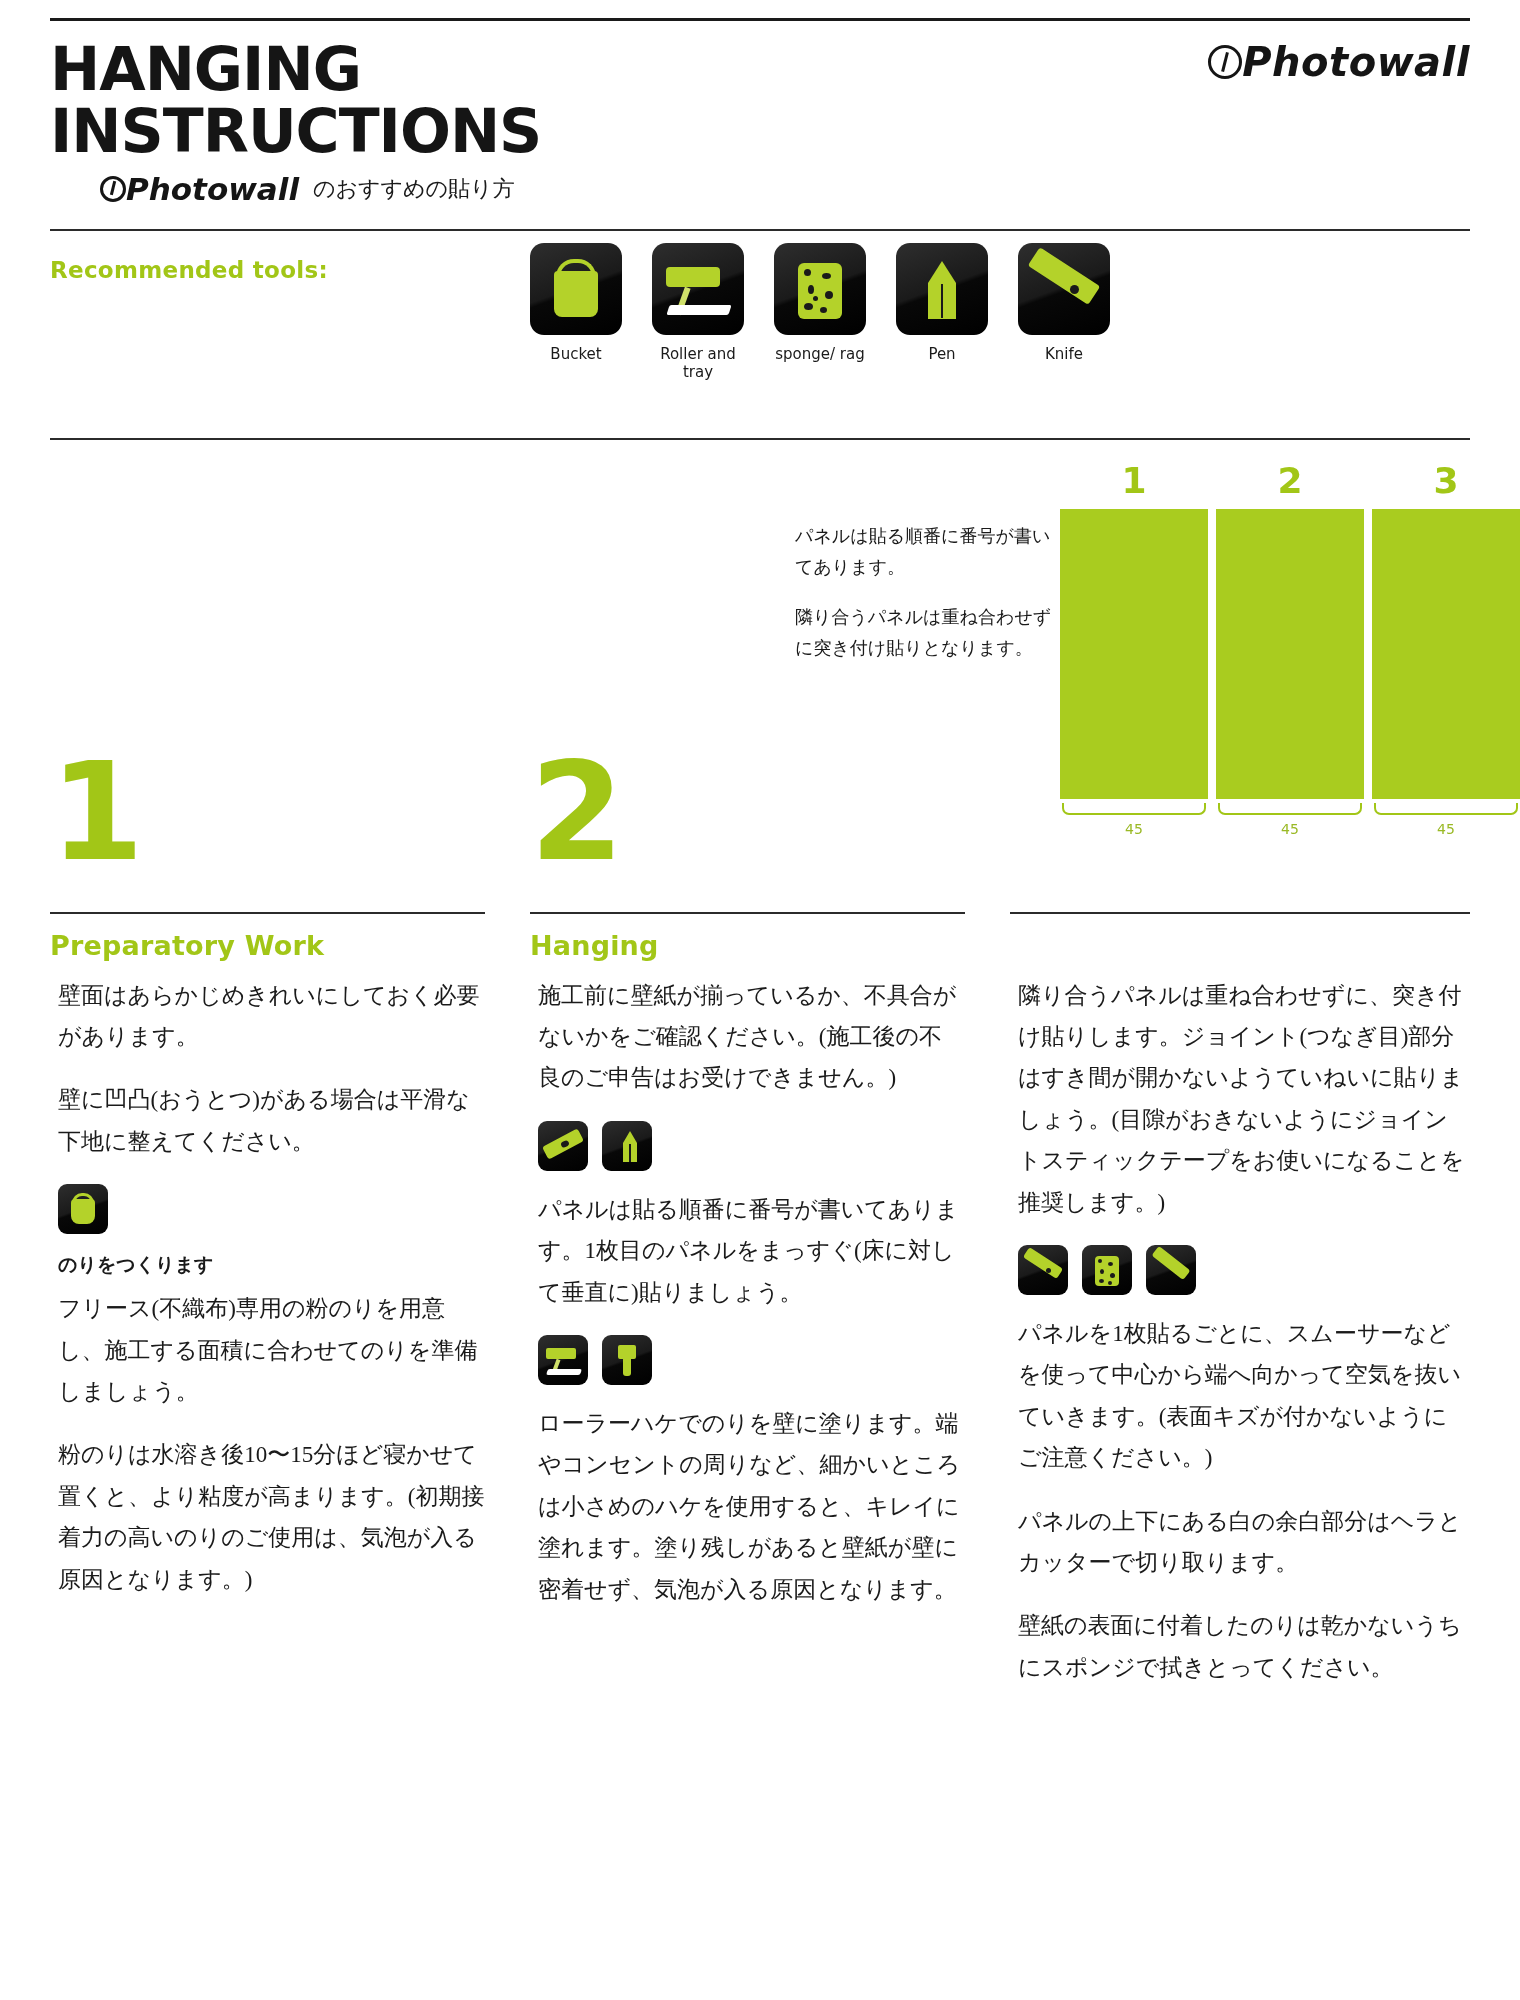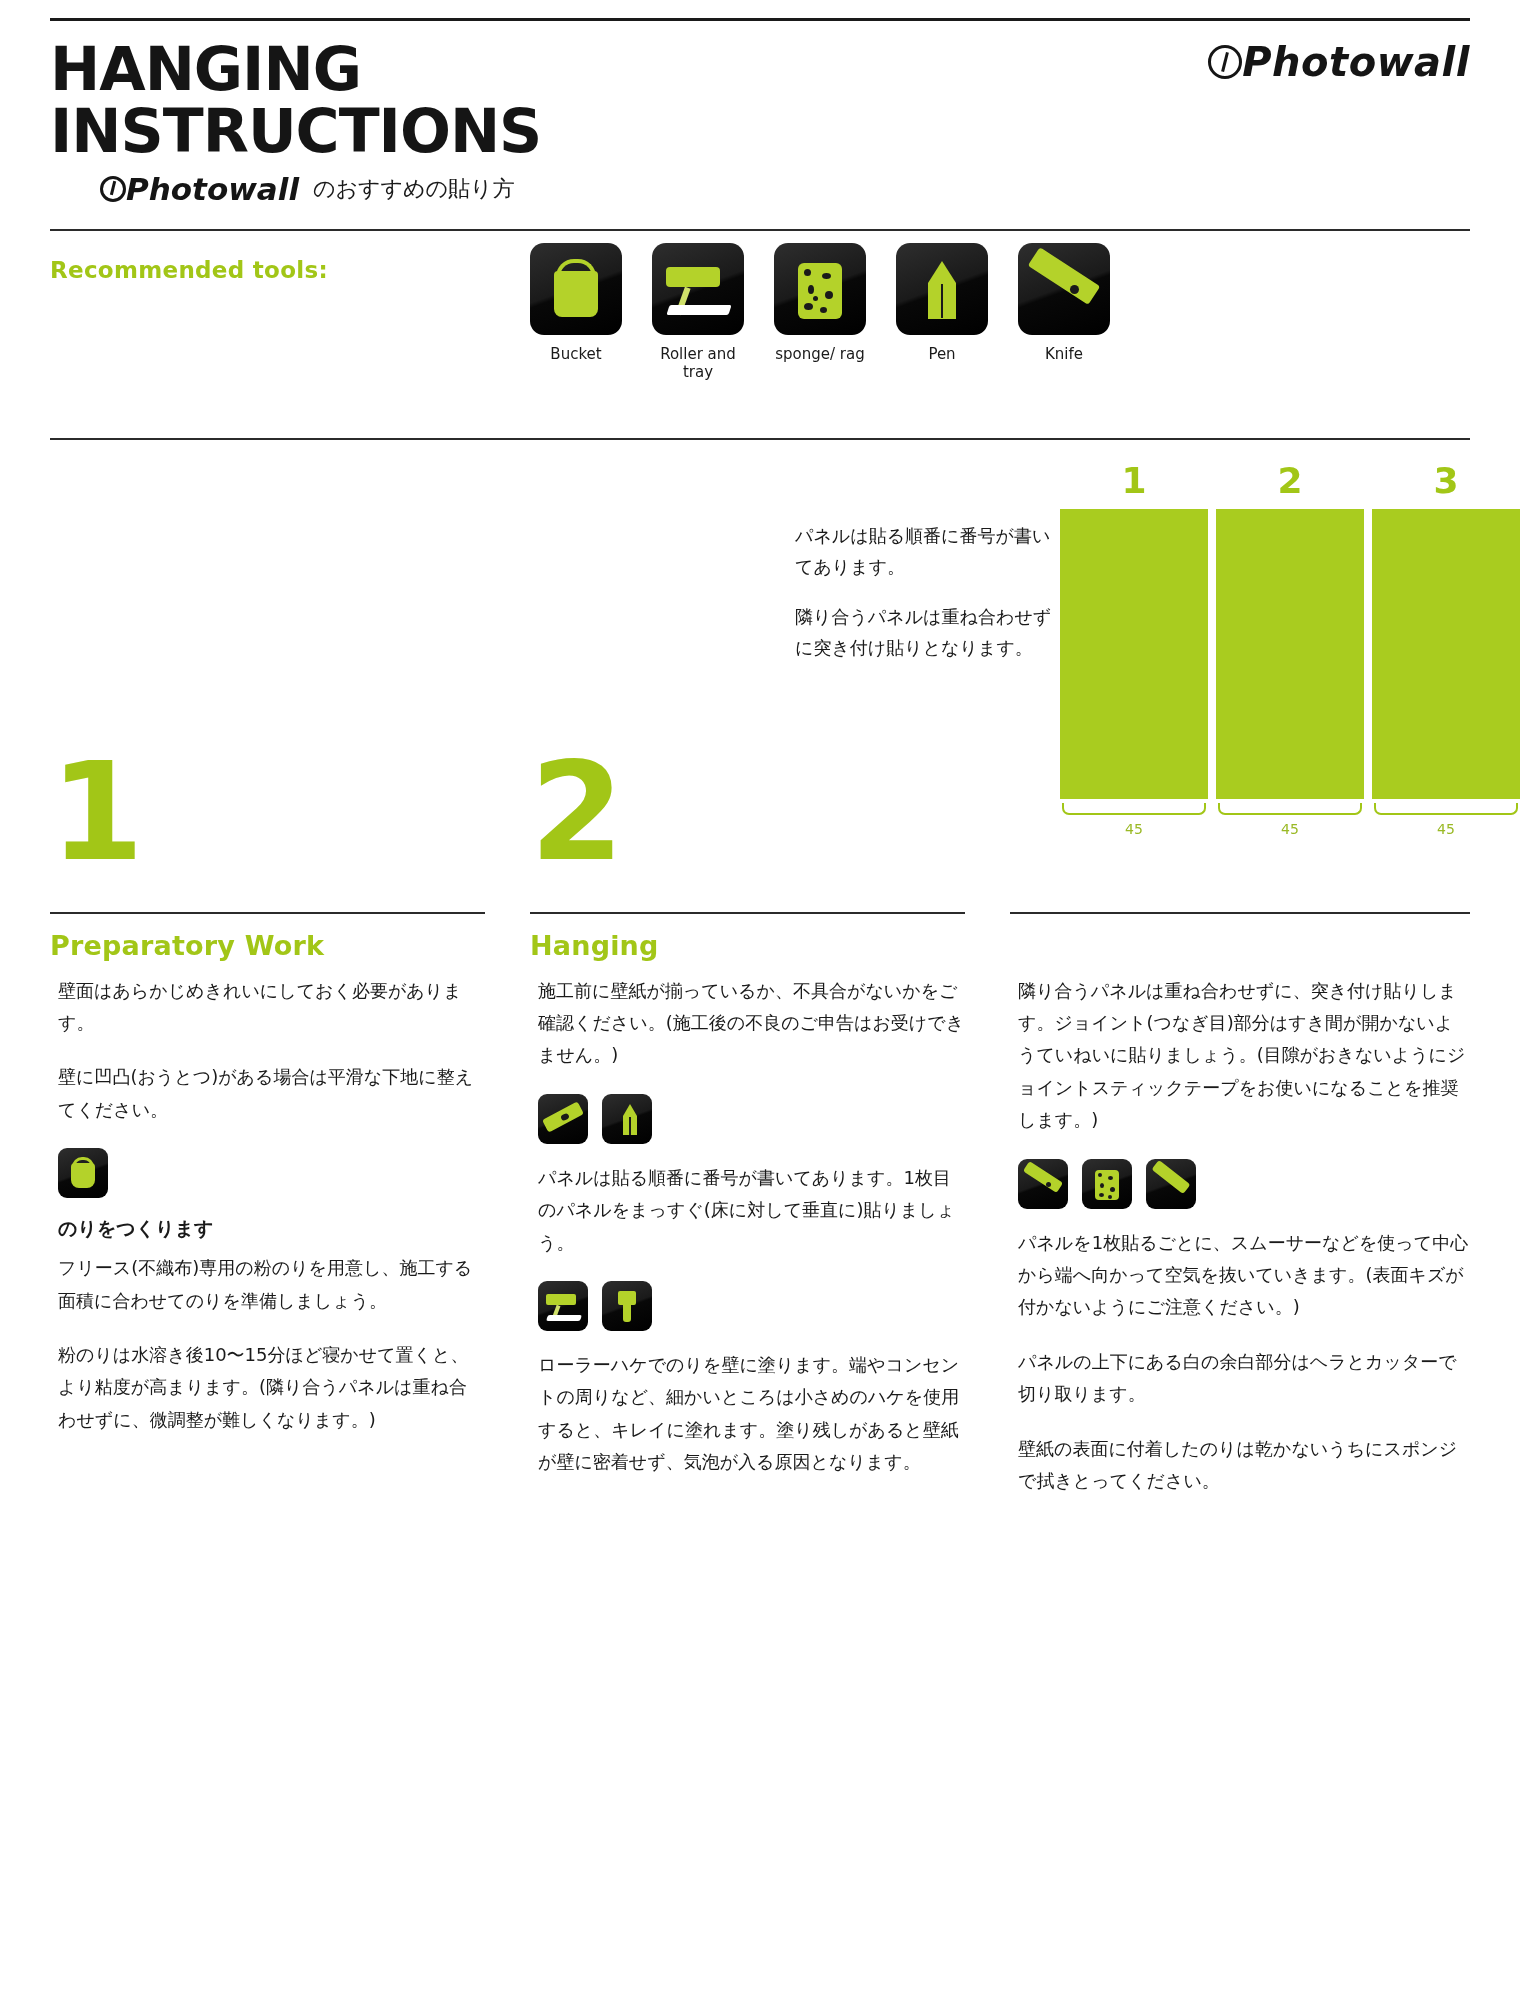--- a/index.html
+++ b/index.html
@@ -238,24 +238,25 @@
   .col-rule { height: 2px; background: #2b2b2b; margin-bottom: 16px; }
   .col-head {
     color: #a2c617;
     font-weight: bold;
     font-size: 27px;
     margin: 0 0 14px 0;
     letter-spacing: 0.2px;
   }
   .col-head.blank { visibility: hidden; }
   .body-text {
-    font-size: 18px;
+    font-size: 23px;
     line-height: 1.8;
     margin: 0 0 22px 0;
     padding-left: 8px;
+    font-family: Liberation Serif, serif;
   }
   .bold-line {
     font-size: 19px;
     font-weight: bold;
     margin: 0 0 10px 0;
     padding-left: 8px;
   }
   .icon-row {
     display: flex;
     gap: 14px;
@@ -408,21 +409,21 @@
       <p class="body-text">壁面はあらかじめきれいにしておく必要があります。</p>
       <p class="body-text">壁に凹凸(おうとつ)がある場合は平滑な下地に整えてください。</p>
       <div class="icon-row">
         <div class="tool-icon">
           <i class="ic bucket-handle"></i>
             <i class="ic bucket-body"></i>
         </div>
       </div>
       <p class="bold-line">のりをつくります</p>
       <p class="body-text">フリース(不織布)専用の粉のりを用意し、施工する面積に合わせてのりを準備しましょう。</p>
-      <p class="body-text">粉のりは水溶き後10〜15分ほど寝かせて置くと、より粘度が高まります。(隣り合うパネルは重ね合わせずに、微調整が難しくなります。)</p>
+      <p class="body-text">粉のりは水溶き後10〜15分ほど寝かせて置くと、より粘度が高まります。(初期接着力の高いのりのご使用は、気泡が入る原因となります。)</p>
     </div>
 
     <div class="col c2">
       <div class="col-rule"></div>
       <h2 class="col-head">Hanging</h2>
       <p class="body-text">施工前に壁紙が揃っているか、不具合がないかをご確認ください。(施工後の不良のご申告はお受けできません。)</p>
       <div class="icon-row">
         <div class="tool-icon">
           <i class="level-body"></i>
             <i class="level-eye"></i>

